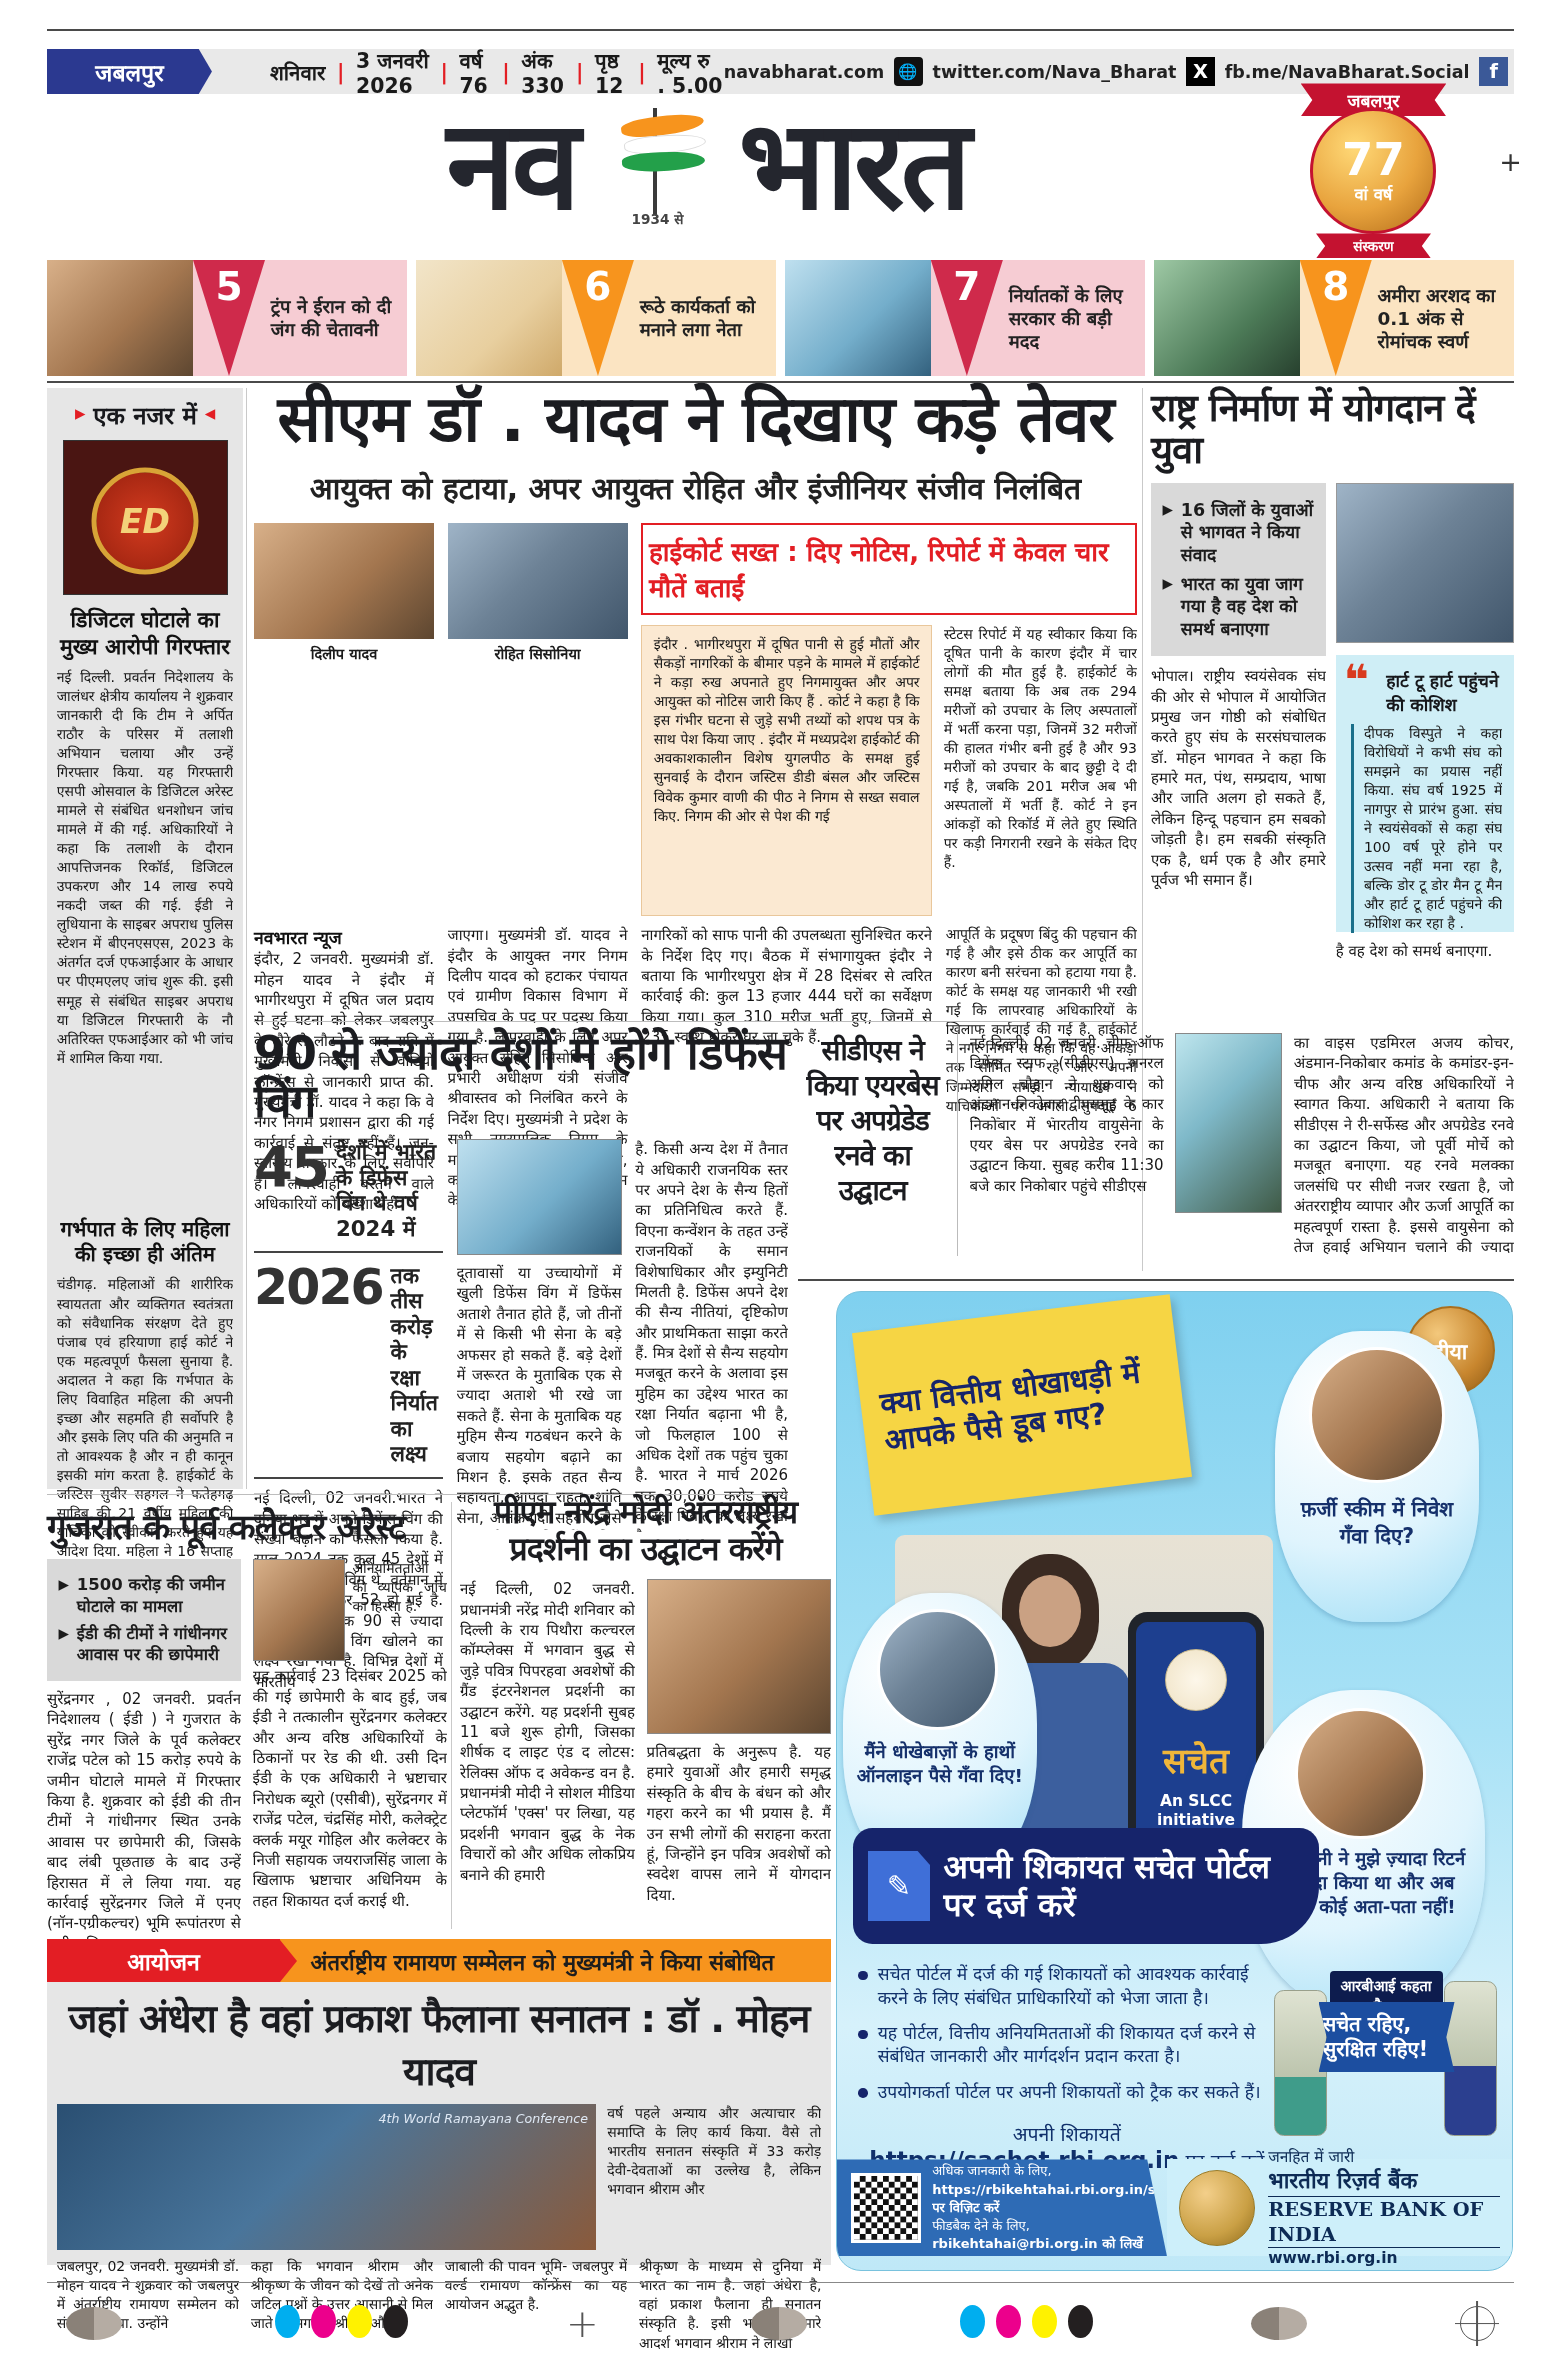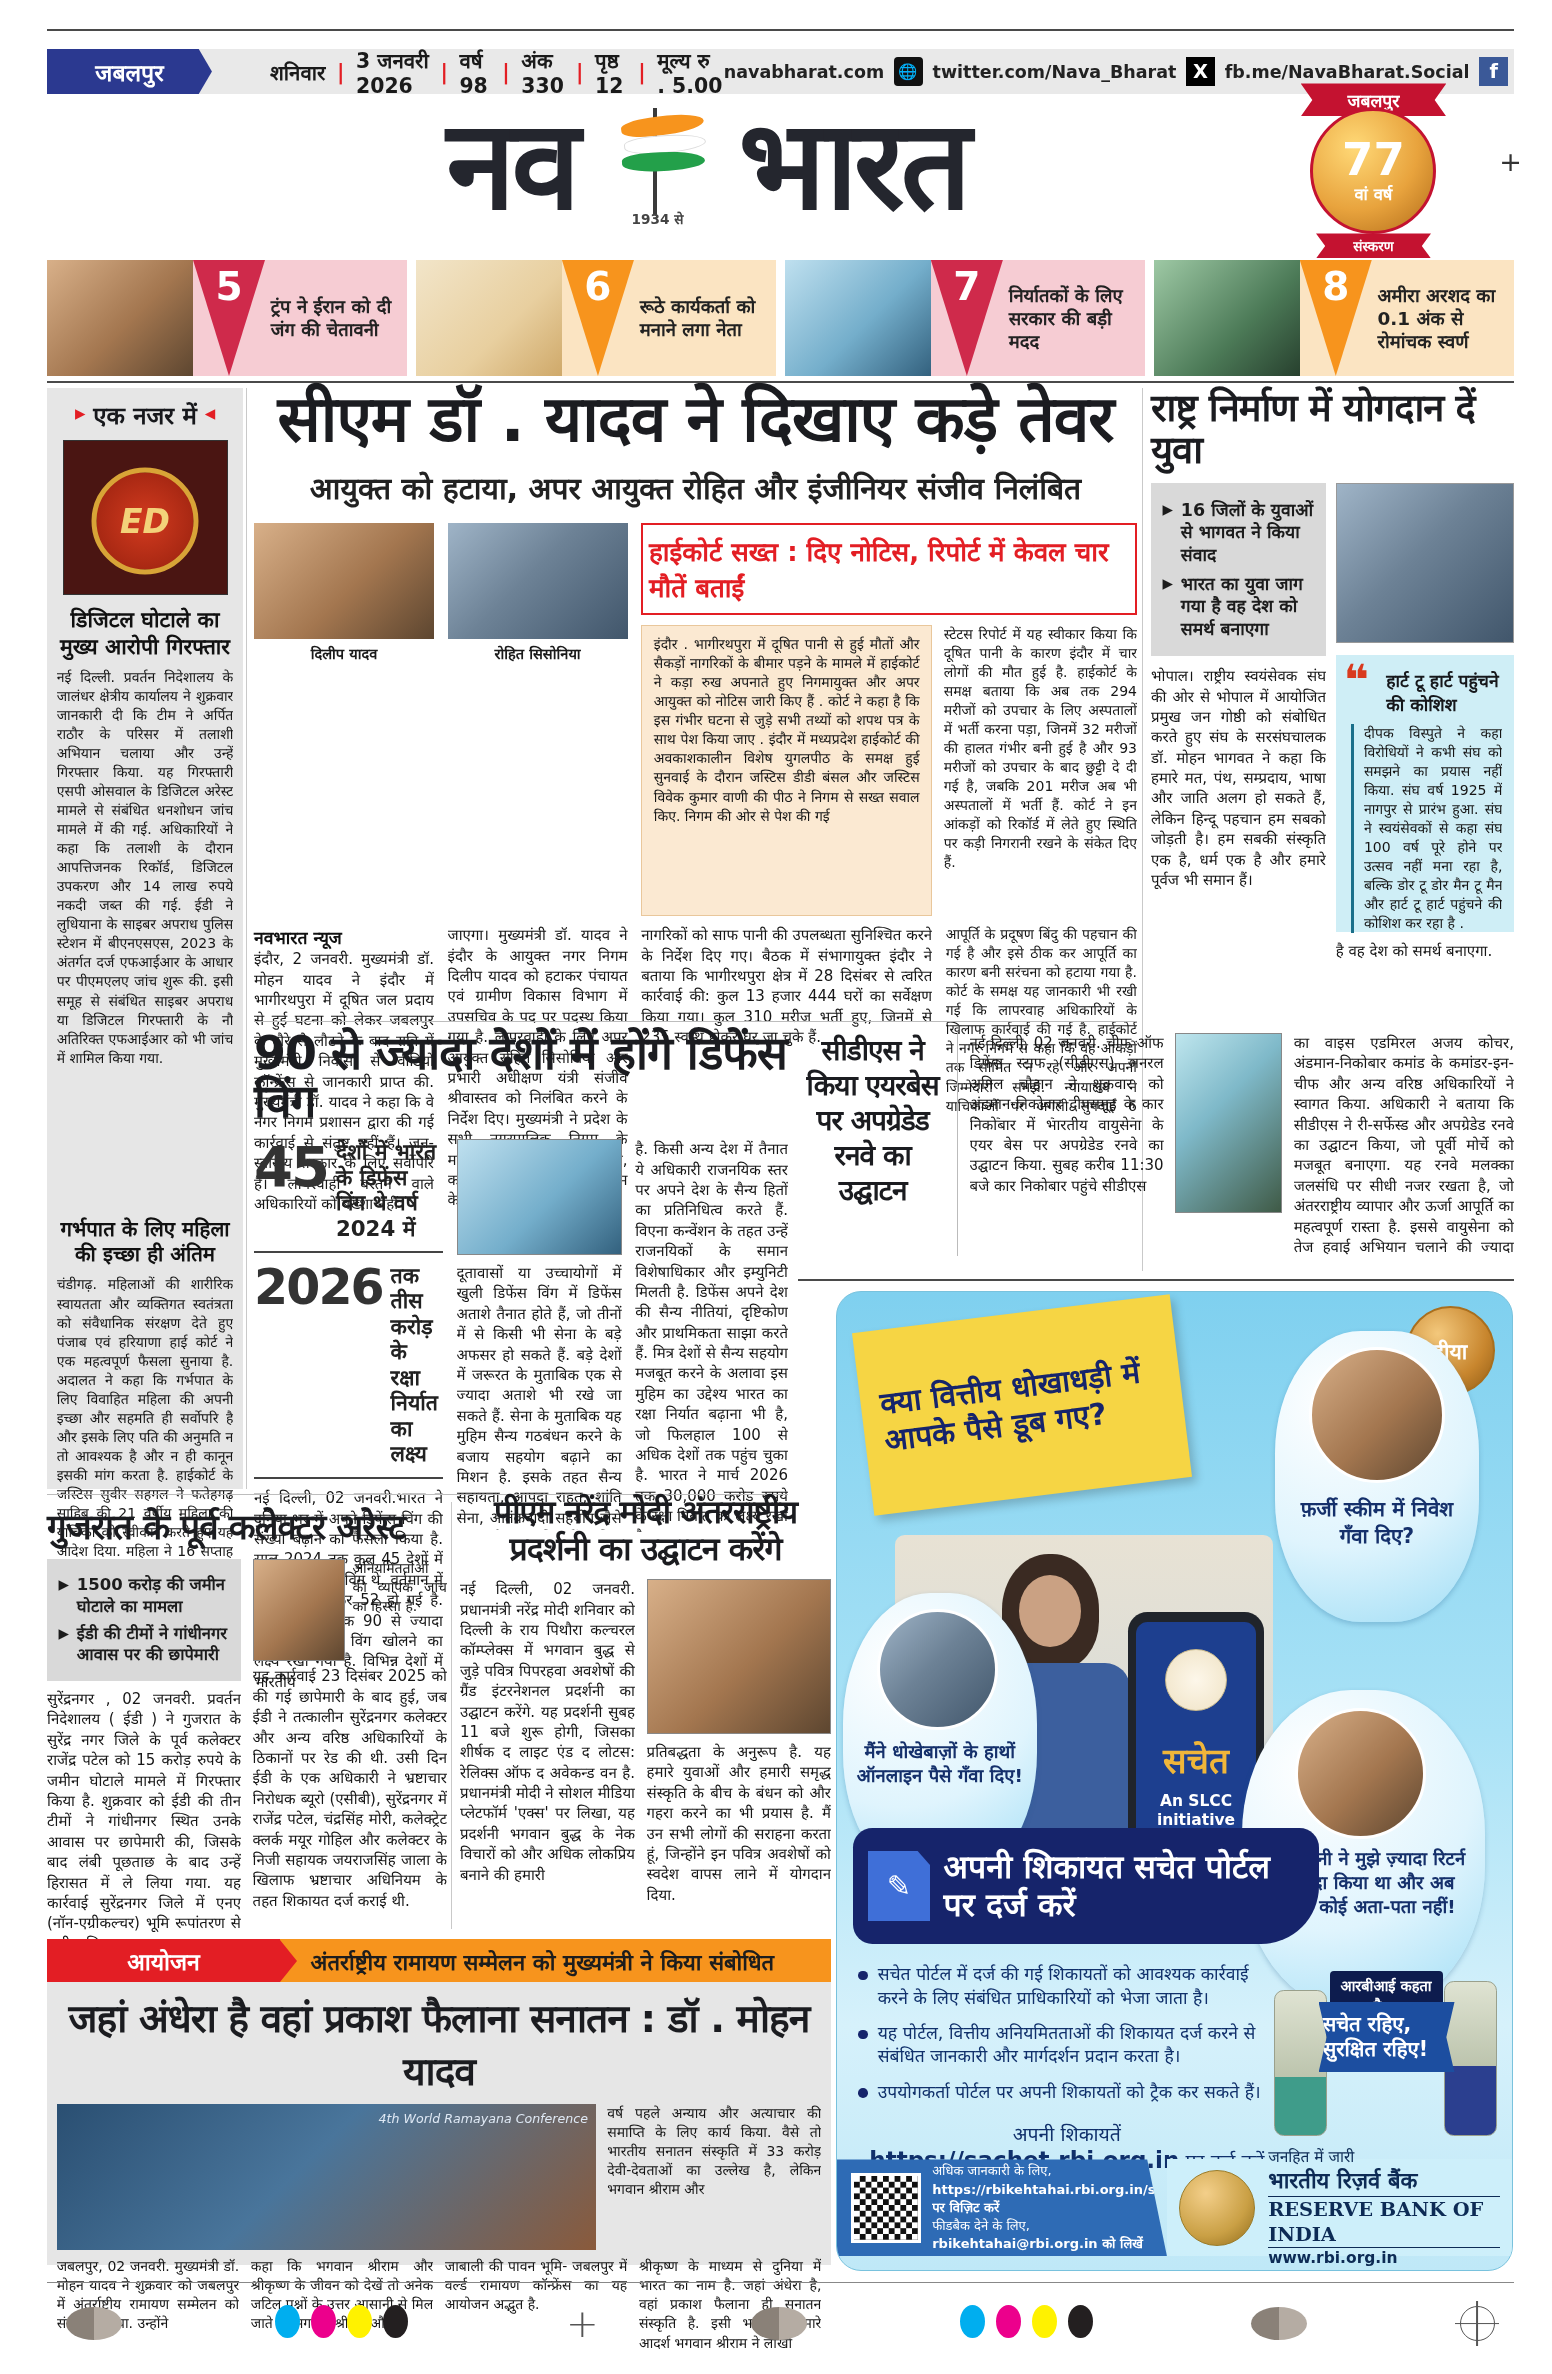--- a/index.html
+++ b/index.html
@@ -47,21 +47,21 @@
 <body>
 
 <div class="abs rule-h" style="left:47px; top:29px; width:1467px;"></div>
 <div class="abs" style="left:47px; top:49px; width:1467px; height:45px; background:#e9e9e9; display:flex; align-items:center;">
   <div style="background:#2b3990; color:#fff; font-weight:bold; font-size:23px; width:243px; height:45px; display:flex; align-items:center; justify-content:center; clip-path:polygon(0 0, 92% 0, 100% 50%, 92% 100%, 0 100%);">जबलपुर</div>
   <div style="display:flex; align-items:center; margin-left:58px; font-size:20.4px; font-weight:bold; color:#1a1a1a;">
     <span>शनिवार</span>
     <span style="color:#e31e24; margin:0 11.6px;">|</span>
     <span>3 जनवरी 2026</span>
     <span style="color:#e31e24; margin:0 11.6px;">|</span>
-    <span>वर्ष 98</span>
+    <span>वर्ष 76</span>
     <span style="color:#e31e24; margin:0 11.6px;">|</span>
     <span>अंक 330</span>
     <span style="color:#e31e24; margin:0 11.6px;">|</span>
     <span>पृष्ठ 12</span>
     <span style="color:#e31e24; margin:0 11.6px;">|</span>
     <span>मूल्य रु . 5.00</span>
   </div>
   <div style="margin-left:auto; display:flex; align-items:center; gap:9.7px; font-size:17.5px; font-weight:bold; color:#222; padding-right:5.8px;">
     <span>navabharat.com</span>
     <span style="width:29px; height:29px; background:#111; border-radius:3.9px; color:#fff; display:inline-flex; align-items:center; justify-content:center; font-size:15.5px;">🌐</span>

